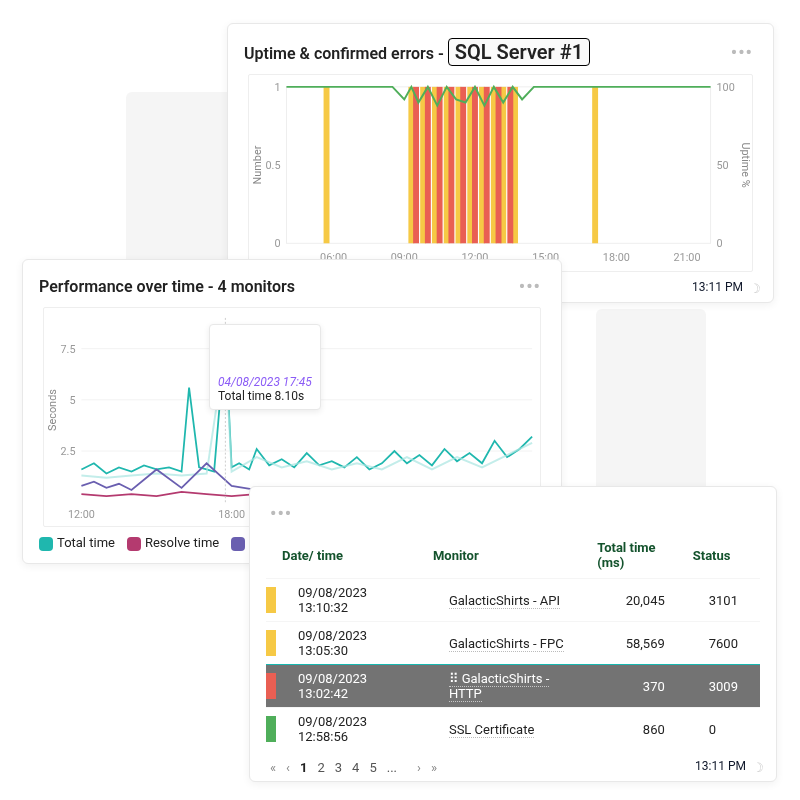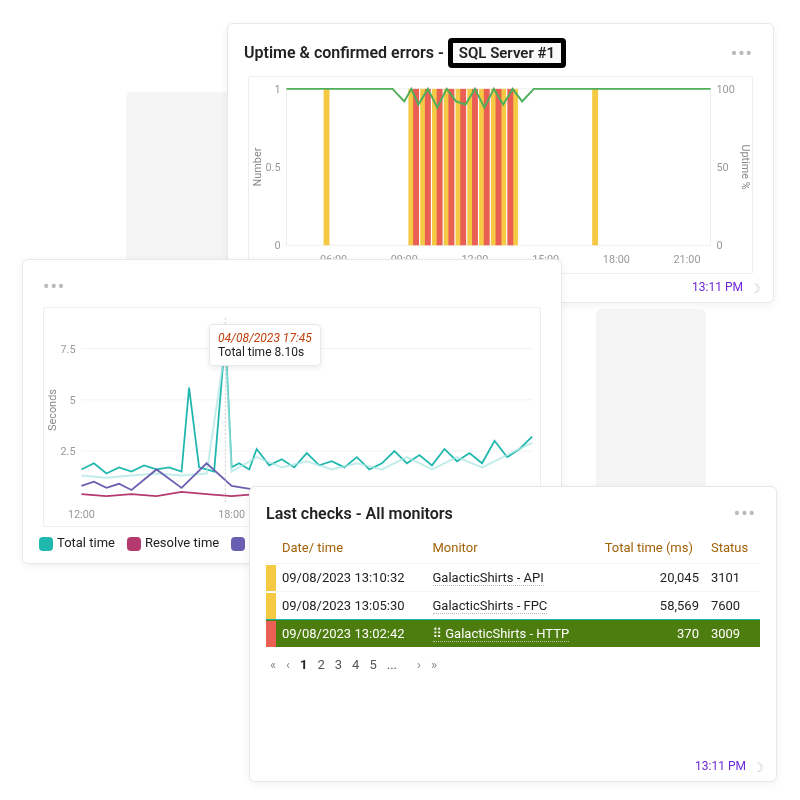--- a/index.html
+++ b/index.html
@@ -1,51 +1,51 @@
 <!DOCTYPE html>
 <html><head>
 <meta charset="utf-8">
 <style>
   * { box-sizing: border-box; margin: 0; padding: 0; }
   body { font-family: -apple-system, BlinkMacSystemFont, "Segoe UI", Roboto, sans-serif; background: #fff; width: 800px; height: 800px; position: relative; color: #222; }
   .bgshape { position:absolute; background:#f5f5f5; border-radius:6px; }
   .card { position: absolute; background:#fff; border:1px solid #e8e8e8; border-radius:6px; box-shadow:0 2px 8px rgba(0,0,0,0.06); padding:14px 16px 10px 16px; }
   .card-header { display:flex; align-items:center; justify-content:space-between; font-size:16px; font-weight:600; margin-bottom:8px; }
   .more-icon { cursor:pointer; color:#bbb; font-size:18px; letter-spacing:1px; padding:2px 4px; }
-  .badge { display:inline-block; border:5px solid #000000; background:#fafafa; border-radius:4px; padding:1px 6px; font-size:15px; font-weight:600; }
-  .timestamp { position:absolute; bottom:8px; right:30px; font-size:12px; color:#6d28d9; }
+  .badge { display:inline-block; border:1px solid #000000; background:#fafafa; border-radius:4px; padding:1px 6px; font-size:20px; font-weight:600; }
+  .timestamp { position:absolute; bottom:8px; right:30px; font-size:12px; color:#0f172a; }
   .moon { position:absolute; bottom:6px; right:12px; color:#ccc; font-size:13px; }
   .plotbox { position:relative; border:1px solid #eee; border-radius:2px; margin:4px 4px 8px 4px; }
   .axis-label { font-size:11px; fill:#888; }
   .tick { font-size:11px; fill:#999; }
   
   .tbl { width:100%; border-collapse:collapse; font-size:13px; }
-  .tbl th { text-align:left; color:#a16207; font-weight:400; padding:6px 6px 8px 6px; }
-  .tbl th.num { text-align:center; }
-  .tbl td { padding:6px 6px; border-top:1px solid #f5f5f5; }
+  .tbl th { text-align:left; color:#14532d; font-weight:700; padding:6px 6px 8px 6px; }
+  .tbl th.num { text-align:left; }
+  .tbl td { padding:6px 22px; border-top:1px solid #f5f5f5; }
   .tbl td.num { text-align:right;margin-top:40px; }
-  .row-active { background:#4d7c0f; color:#fff; }
+  .row-active { background:#737373; color:#fff; }
   .row-active td { border-top:1px solid #17b7b0; }
   .statusbar { width:10px; padding:0 !important; }
   .sb { display:block; width:10px; height:26px; }
   .c-yellow { background:#f6c945; }
   .c-red { background:#e95f53; }
   .c-green { background:#4fae5a; }
   .monlink { border-bottom:1px dotted #bbb; }
   .row-active .monlink { border-bottom:1px dotted rgba(255,255,255,0.6); }
   .pager { display:flex; gap:10px; align-items:center; font-size:13px; color:#888; padding:10px 4px 6px 4px; }
   .pager span { cursor:pointer; }
   .pager .pg { color:#555; }
   .pager .pg.active { color:#222; font-weight:700; }
   
   .legend { display:flex; gap:12px; font-size:13px; align-items:center; margin-top:6px; }
   .chip { width:14px; height:14px; border-radius:4px; display:inline-block; margin-right:4px; vertical-align:middle; }
   
   .tt { position:absolute; background:#fff; border:1px solid #e8e8e8; border-radius:4px; padding:6px 8px; font-size:12px; box-shadow:0 2px 6px rgba(0,0,0,0.08); }
-  .tt .tt-ts { color:#c2410c; font-style:italic; }
+  .tt .tt-ts { color:#8b5cf6; font-style:italic;margin-top:44px; }
 </style>
 </head>
 <body>
 
 <div class="bgshape" style="left:126px; top:92px; width:110px; height:470px;"></div>
 <div class="bgshape" style="left:596px; top:309px; width:110px; height:400px;"></div>
 
 <div class="card" style="left:227px; top:23px; width:547px; height:280px;">
   <div class="card-header">
     <div>
@@ -94,20 +94,21 @@
         <text class="axis-label" transform="translate(12 91) rotate(-90)" text-anchor="middle">Number</text>
         <text class="axis-label" transform="translate(500 91) rotate(90)" text-anchor="middle">Uptime %</text>
       </svg>
   </div>
   <span class="timestamp">13:11 PM</span>
   <span class="moon">☽</span>
 </div>
 
 <div class="card" style="left:22px; top:259px; width:540px; height:305px;">
   <div class="card-header">
+    <div>Performance over time - 4 monitors</div>
     <div class="more-icon">•••</div>
   </div>
   <div class="plotbox" style="height:220px;">
     <svg id="svg-perf" width="100%" height="100%" viewBox="0 0 504 220" preserveAspectRatio="none">
         <line x1="38" x2="496" y1="144.33333333333334" y2="144.33333333333334" stroke="#f2f2f2"></line>
         <text class="tick" x="32" y="148.33333333333334" text-anchor="end">2.5</text>
         <line x1="38" x2="496" y1="92.66666666666666" y2="92.66666666666666" stroke="#f2f2f2"></line>
         <text class="tick" x="32" y="96.66666666666666" text-anchor="end">5</text>
         <line x1="38" x2="496" y1="40.99999999999999" y2="40.99999999999999" stroke="#f2f2f2"></line>
         <text class="tick" x="32" y="44.99999999999999" text-anchor="end">7.5</text>
@@ -128,21 +129,20 @@
   </div>
   <div class="legend">
     <span><span class="chip" style="background:#1fb7ae;"></span><span>Total time</span></span>
     <span><span class="chip" style="background:#b43a6f;"></span><span>Resolve time</span></span>
     <span><span class="chip" style="background:#6a5fb0;"></span><span>C</span></span>
   </div>
 </div>
 
 <div class="card" style="left:249px; top:486px; width:528px; height:296px;">
   <div class="card-header">
-    <div>Last checks - All monitors</div>
     <div class="more-icon">•••</div>
   </div>
   <table class="tbl">
     <thead>
       <tr>
         <th class="statusbar"></th>
         <th>Date/ time</th>
         <th>Monitor</th>
         <th class="num">Total time (ms)</th>
         <th>Status</th>
@@ -169,20 +169,29 @@
         </tr>
         <tr class="row-active">
           <td class="statusbar">
             <span class="sb c-red"></span>
           </td>
           <td>09/08/2023 13:02:42</td>
           <td><span class="monlink">⠿ GalacticShirts - HTTP</span></td>
           <td class="num">370</td>
           <td>3009</td>
         </tr>
+        <tr>
+          <td class="statusbar">
+            <span class="sb c-green"></span>
+          </td>
+          <td>09/08/2023 12:58:56</td>
+          <td><span class="monlink">SSL Certificate</span></td>
+          <td class="num">860</td>
+          <td>0</td>
+        </tr>
       </tbody>
   </table>
   <div class="pager">
     <span>«</span>
     <span>‹</span>
     <span id="pager-nums"><span class="pg active" style="margin-right: 10px;">1</span><span class="pg" style="margin-right: 10px;">2</span><span class="pg" style="margin-right: 10px;">3</span><span class="pg" style="margin-right: 10px;">4</span><span class="pg" style="margin-right: 10px;">5</span><span class="pg" style="margin-right: 10px;">...</span></span>
     <span>›</span>
     <span>»</span>
   </div>
   <span class="timestamp">13:11 PM</span>

